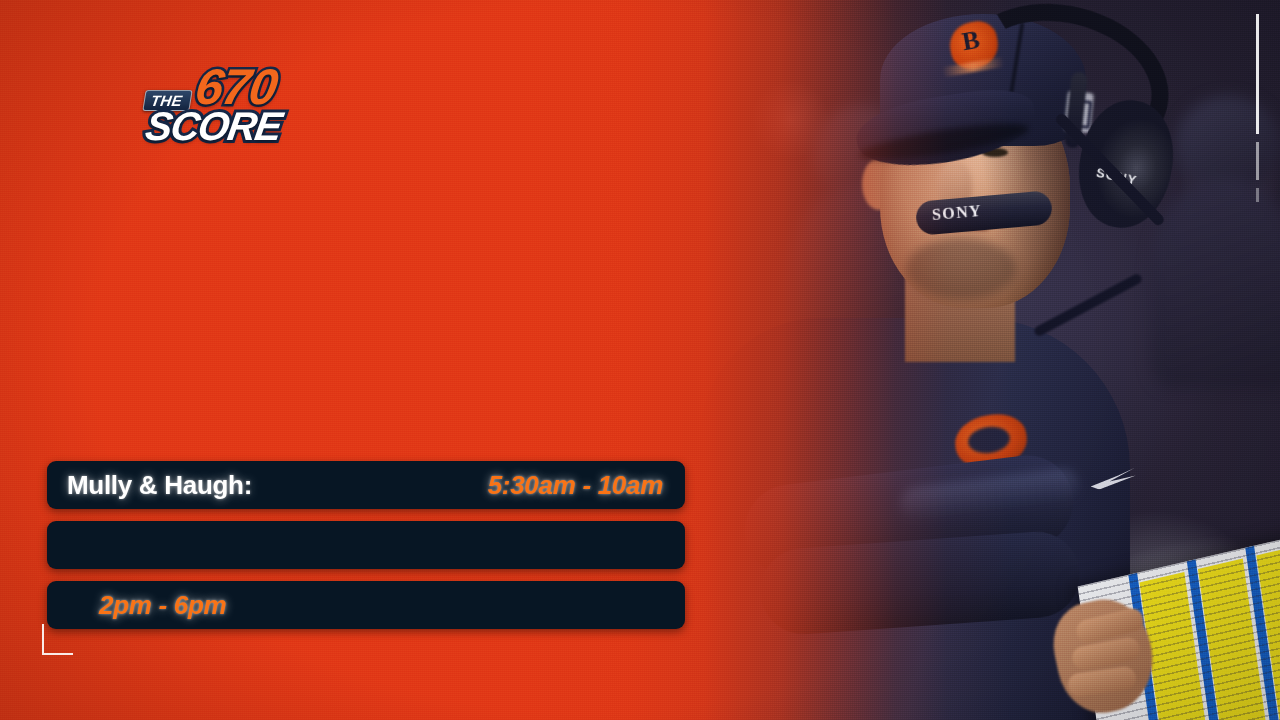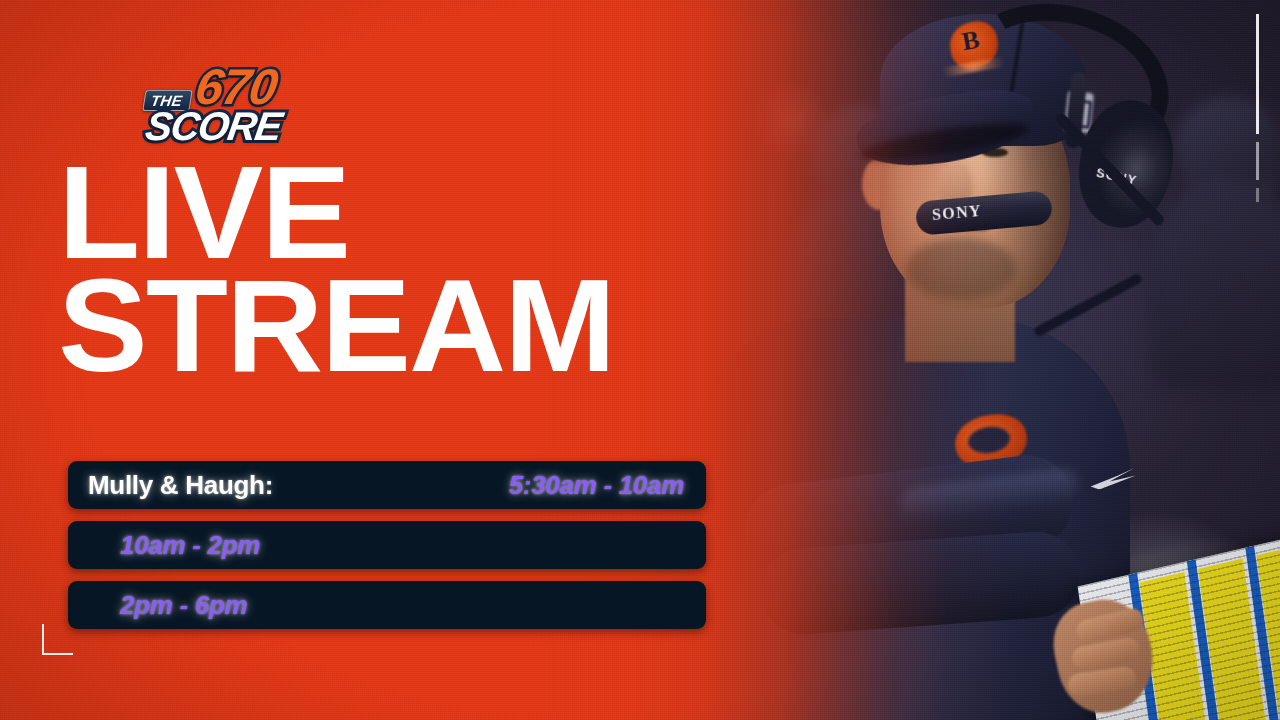--- a/index.html
+++ b/index.html
@@ -514,21 +514,21 @@
     color: #ffffff;
     font: 900 132px/113px "Liberation Sans", sans-serif;
     letter-spacing: -2px;
     transform: scaleX(1.02);
     transform-origin: left center;
     white-space: nowrap;
   }
 
   .schedule {
     position: absolute;
-    left: 68px; top: 461px;
+    left: 47px; top: 461px;
     width: 638px;
   }
   .sched-row {
     position: relative;
     display: flex;
     align-items: center;
     justify-content: space-between;
     height: 48px;
     margin-bottom: 12px;
     padding: 0 22px 0 20px;
@@ -537,21 +537,21 @@
     border-radius: 9px;
     box-shadow: 0 3px 9px rgba(0,0,0,.42);
   }
   .sched-show {
     color: #ffffff;
     font: 700 26px/28px "Liberation Sans", sans-serif;
     letter-spacing: -.3px;
     text-shadow: 0 0 10px rgba(255,255,255,.55), 0 0 3px rgba(255,255,255,.5);
   }
   .sched-time {
-    color: #8b5cf6;
+    color: #f97316;
     font: italic 700 26px/28px "Liberation Sans", sans-serif;
     letter-spacing: -.3px;
     text-shadow: 0 0 10px rgba(255,255,255,.55), 0 0 3px rgba(255,255,255,.5);
     padding-left: 32px;
   }
 
   .bracket-bl {
     position: absolute;
     left: 42px; top: 624px;
     width: 29px; height: 29px;
@@ -657,32 +657,27 @@
   <div class="orange-wash"></div>
   <div class="orange-grain"></div>
   <div class="vignette"></div>
 
   <div class="logo">
     <span class="logo-the">THE</span>
     <span class="logo-670">670</span>
     <span class="logo-score">SCORE</span>
   </div>
 
-  <div class="headline">
-    <div class="headline-line">LIVE</div>
-    <div class="headline-line">STREAM</div>
-  </div>
 
   <div class="schedule">
     <div class="sched-row">
       <span class="sched-show">Mully &amp; Haugh:</span>
       <span class="sched-time">5:30am - 10am</span>
     </div>
     <div class="sched-row">
-      <span class="sched-time">10am - 2pm</span>
     </div>
     <div class="sched-row">
       <span class="sched-time">2pm - 6pm</span>
     </div>
   </div>
 
   <div class="bracket-bl"></div>
   <div class="rule-tr"></div>
   <div class="rule-tr2"></div>
   <div class="rule-tr3"></div>

